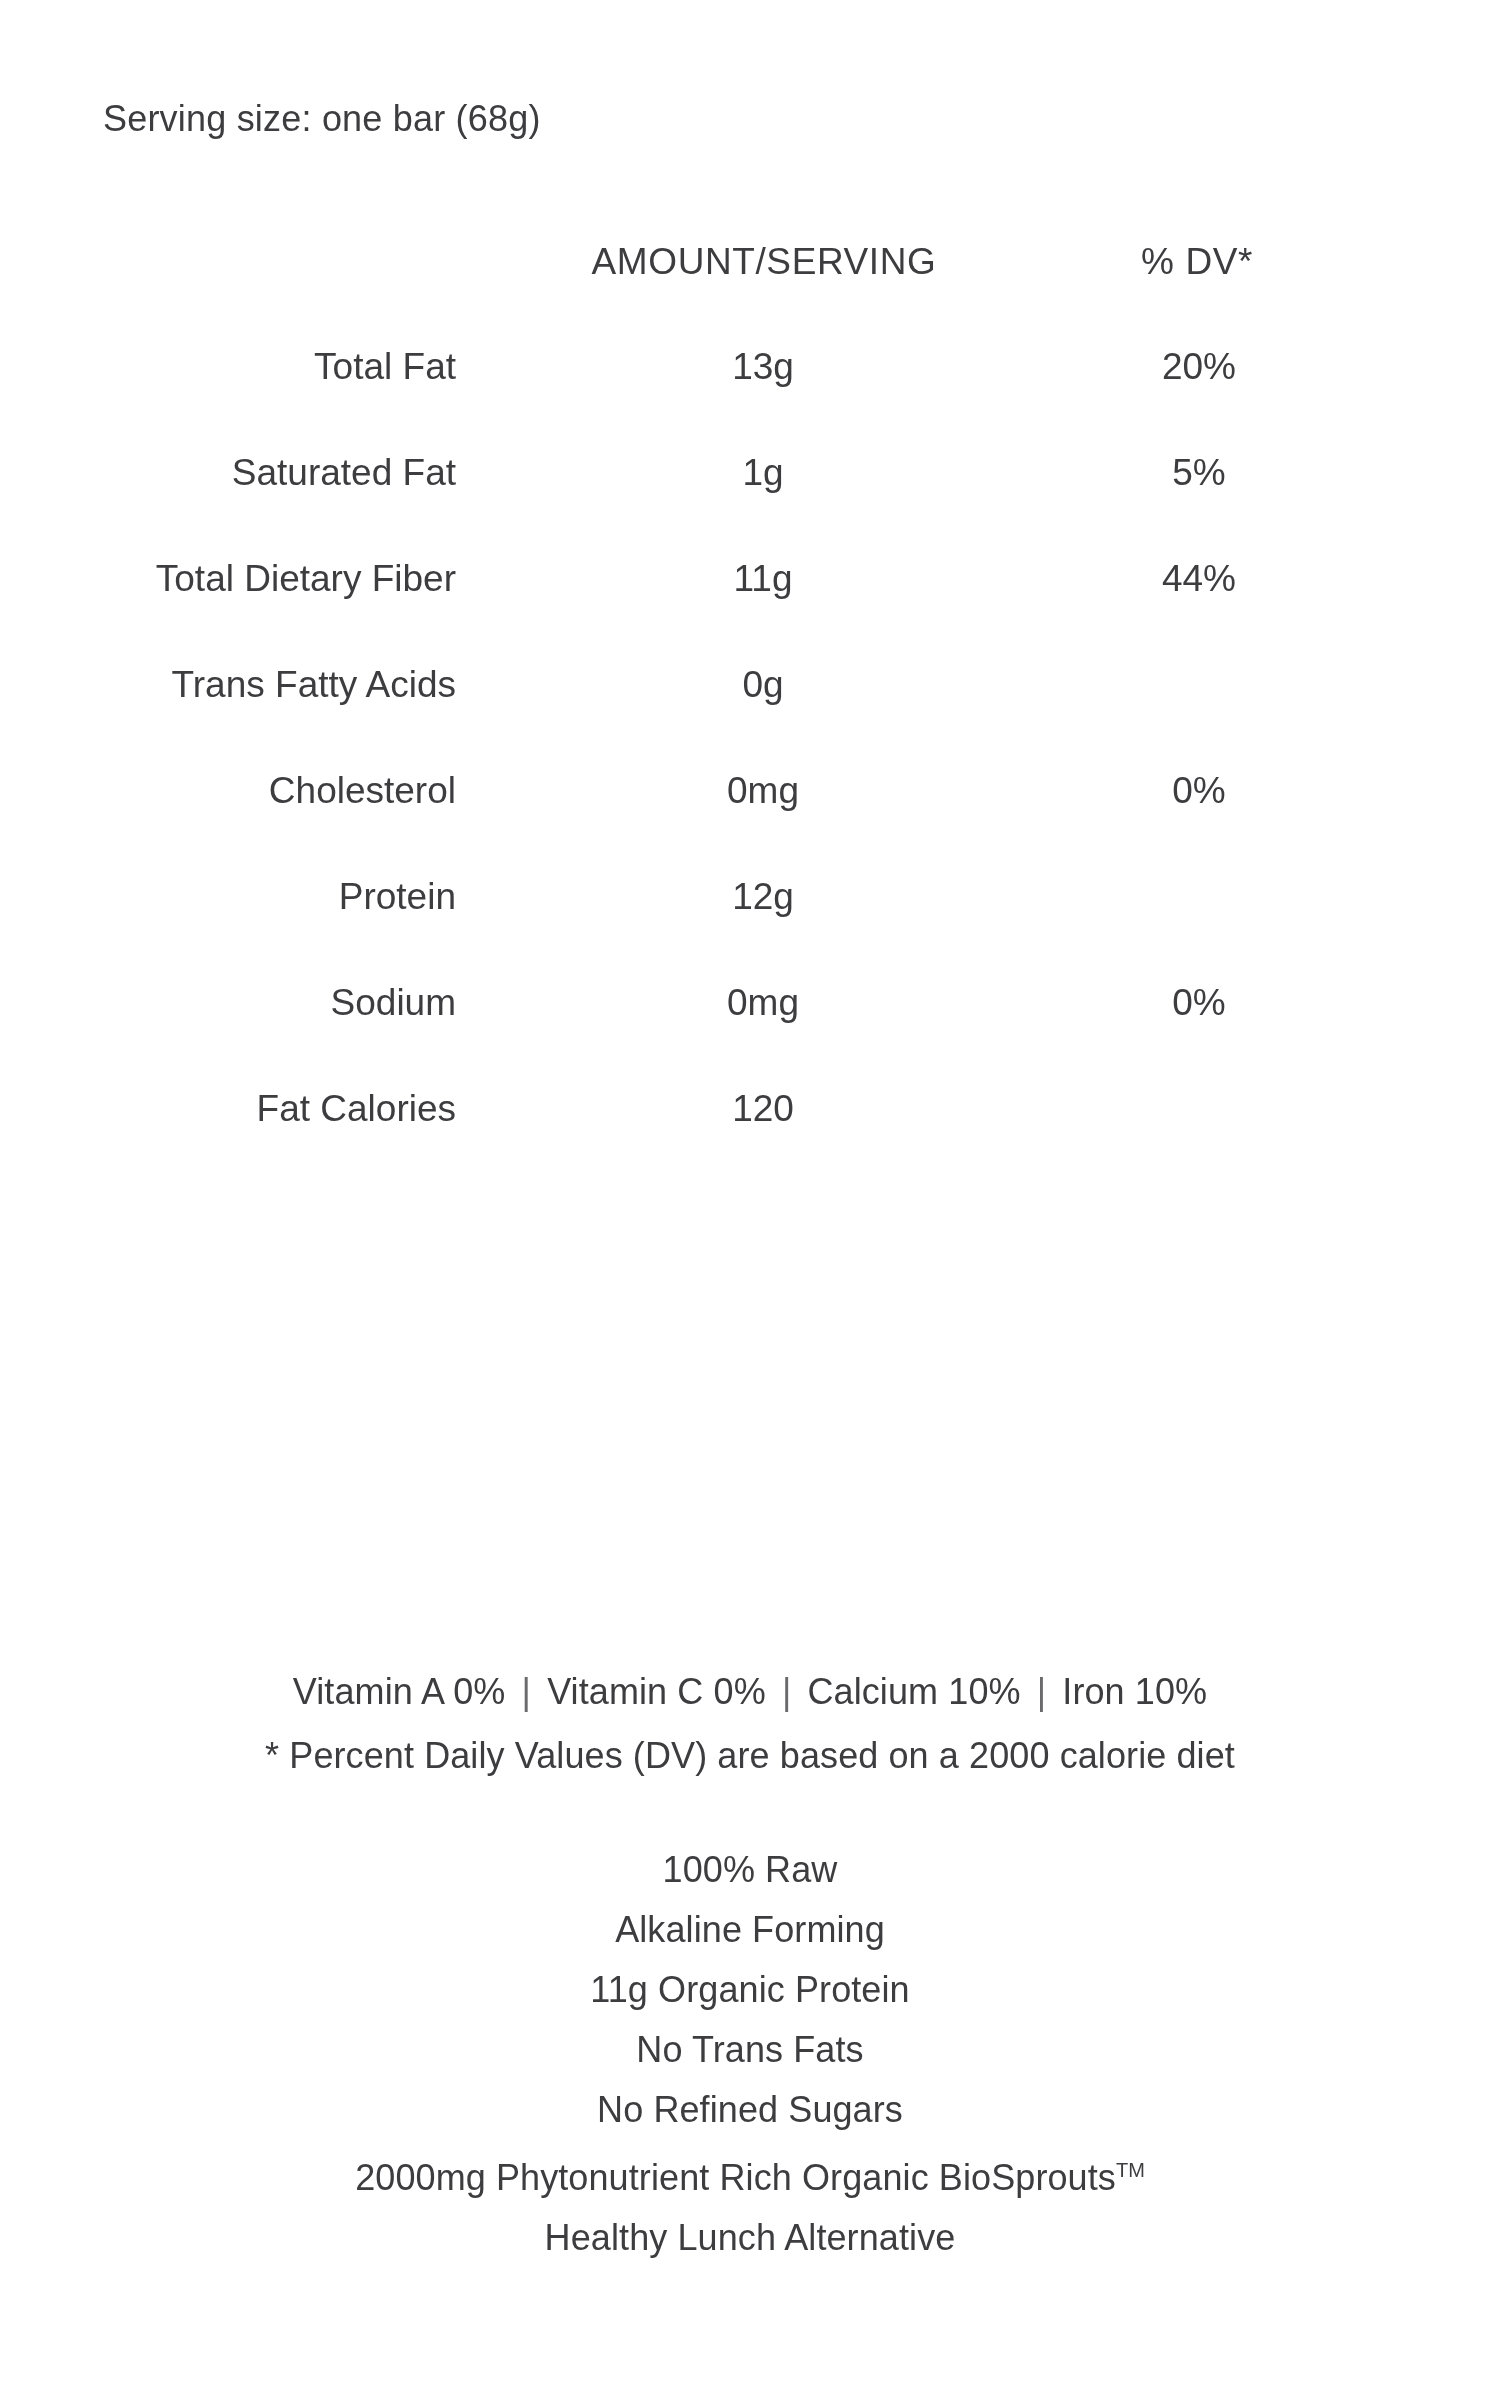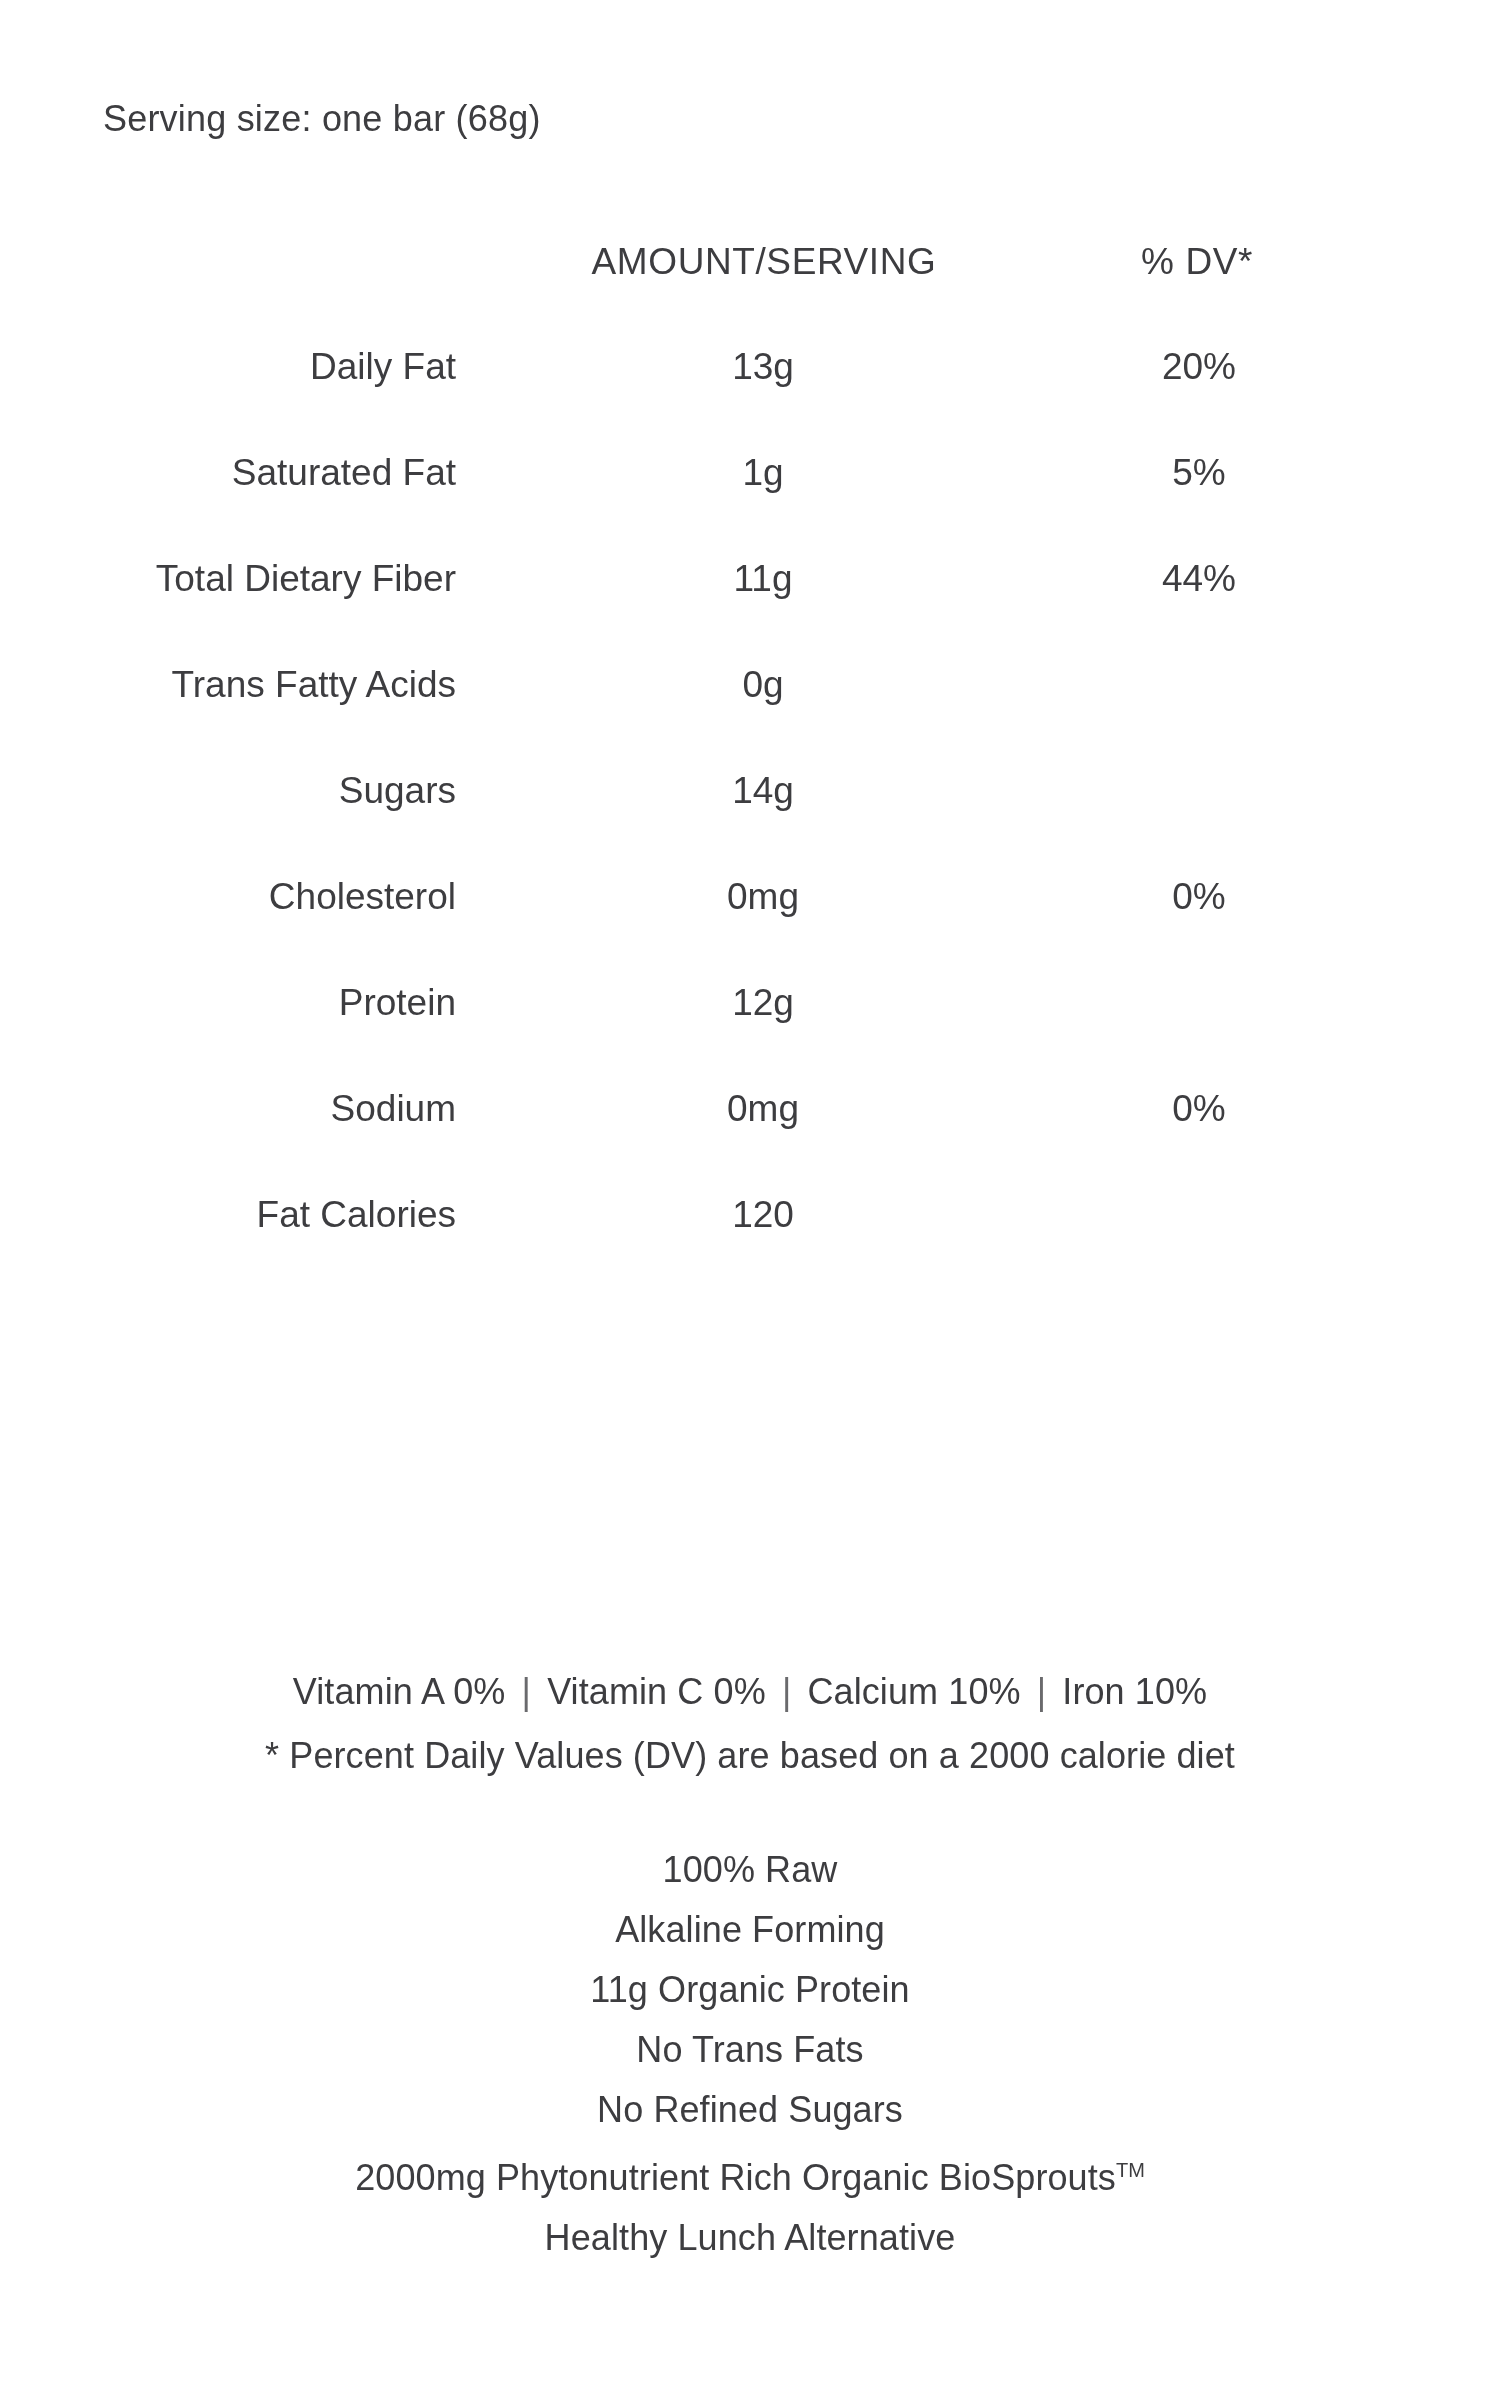--- a/index.html
+++ b/index.html
@@ -137,42 +137,37 @@
     </colgroup>
     <thead>
       <tr>
         <th class="h-blank"></th>
         <th class="h-amount">AMOUNT/SERVING</th>
         <th class="h-dv">% DV*</th>
       </tr>
     </thead>
     <tbody>
       <tr>
-        <td class="t-label">Daily Fat</td>
+        <td class="t-label">Total Fat</td>
         <td class="t-amount">13g</td>
         <td class="t-dv">20%</td>
       </tr>
       <tr>
         <td class="t-label">Saturated Fat</td>
         <td class="t-amount">1g</td>
         <td class="t-dv">5%</td>
       </tr>
       <tr>
         <td class="t-label">Total Dietary Fiber</td>
         <td class="t-amount">11g</td>
         <td class="t-dv">44%</td>
       </tr>
       <tr>
         <td class="t-label">Trans Fatty Acids</td>
         <td class="t-amount">0g</td>
-        <td class="t-dv"></td>
-      </tr>
-      <tr>
-        <td class="t-label">Sugars</td>
-        <td class="t-amount">14g</td>
         <td class="t-dv"></td>
       </tr>
       <tr>
         <td class="t-label">Cholesterol</td>
         <td class="t-amount">0mg</td>
         <td class="t-dv">0%</td>
       </tr>
       <tr>
         <td class="t-label">Protein</td>
         <td class="t-amount">12g</td>

